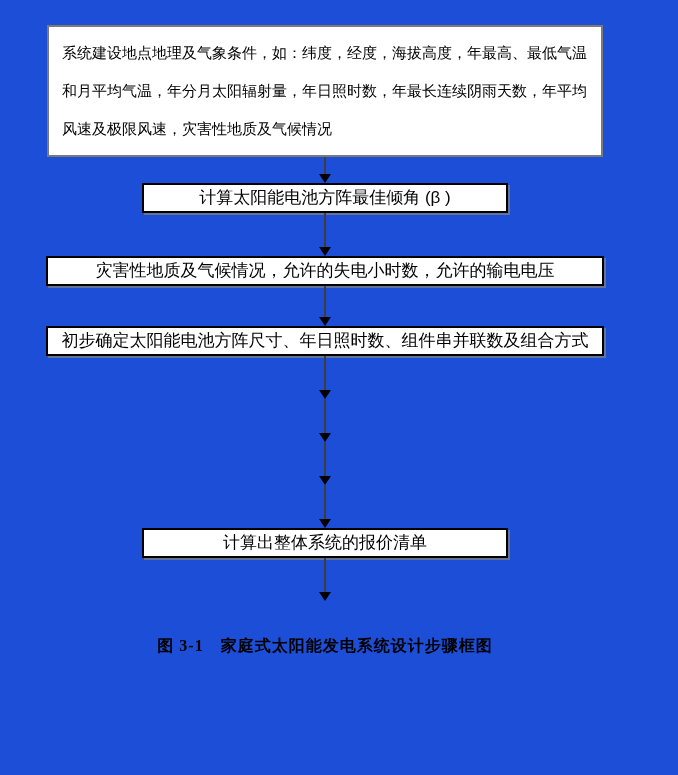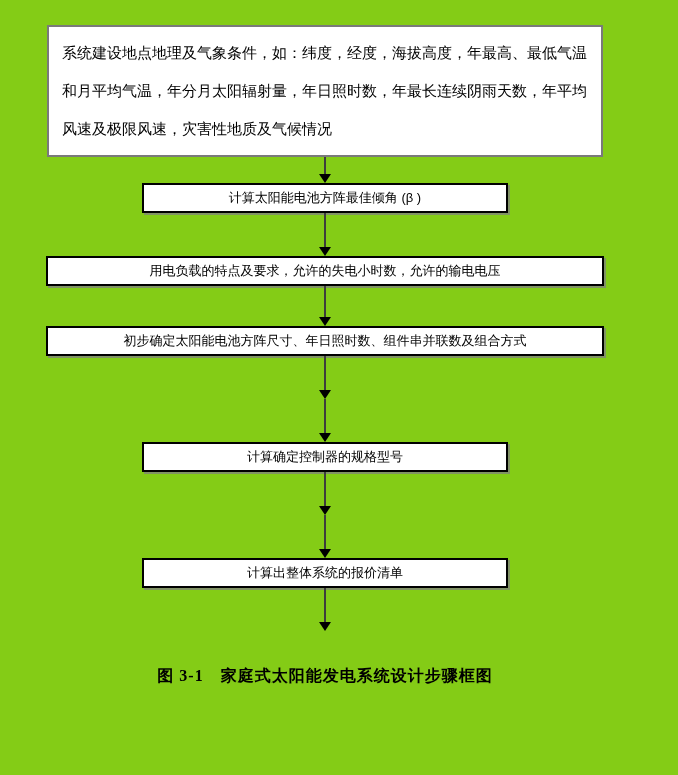--- a/index.html
+++ b/index.html
@@ -11,40 +11,40 @@
     width: 678px;
     height: 775px;
     overflow: hidden;
     font-family: "Liberation Sans", "DejaVu Sans", sans-serif;
     color: #000000;
   }
   .page {
     position: relative;
     width: 678px;
     height: 775px;
-    background: #84cc16;
+    background: #1d4ed8;
   }
   .flow {
     position: absolute;
     left: 45px;
     top: 25px;
     width: 560px;
     display: flex;
     flex-direction: column;
     align-items: center;
   }
   .node {
     box-sizing: border-box;
     background: #ffffff;
     border: 2px solid #000000;
     box-shadow: 2px 2px 0 rgba(128,128,128,0.75);
     display: flex;
     align-items: center;
     justify-content: center;
-    font-size: 13px;
+    font-size: 17px;
     line-height: 1.2;
     text-align: center;
     white-space: nowrap;
   }
   .node-intro {
     width: 556px;
     min-height: 120px;
     border: 2px solid #7a7a7a;
     box-shadow: none;
     justify-content: flex-start;
@@ -111,21 +111,21 @@
     <div class="node node-narrow">
       <span>计算太阳能电池方阵最佳倾角 (β )</span>
     </div>
 
     <div class="arrow gap-lg">
       <div class="arrow-line"></div>
       <div class="arrow-head"></div>
     </div>
 
     <div class="node node-wide">
-      <span>用电负载的特点及要求，允许的失电小时数，允许的输电电压</span>
+      <span>灾害性地质及气候情况，允许的失电小时数，允许的输电电压</span>
     </div>
 
     <div class="arrow gap-md">
       <div class="arrow-line"></div>
       <div class="arrow-head"></div>
     </div>
 
     <div class="node node-wide">
       <span>初步确定太阳能电池方阵尺寸、年日照时数、组件串并联数及组合方式</span>
     </div>
@@ -134,23 +134,20 @@
       <div class="arrow-line"></div>
       <div class="arrow-head"></div>
     </div>
 
 
     <div class="arrow gap-lg">
       <div class="arrow-line"></div>
       <div class="arrow-head"></div>
     </div>
 
-    <div class="node node-narrow">
-      <span>计算确定控制器的规格型号</span>
-    </div>
 
     <div class="arrow gap-lg">
       <div class="arrow-line"></div>
       <div class="arrow-head"></div>
     </div>
 
 
     <div class="arrow gap-lg">
       <div class="arrow-line"></div>
       <div class="arrow-head"></div>

